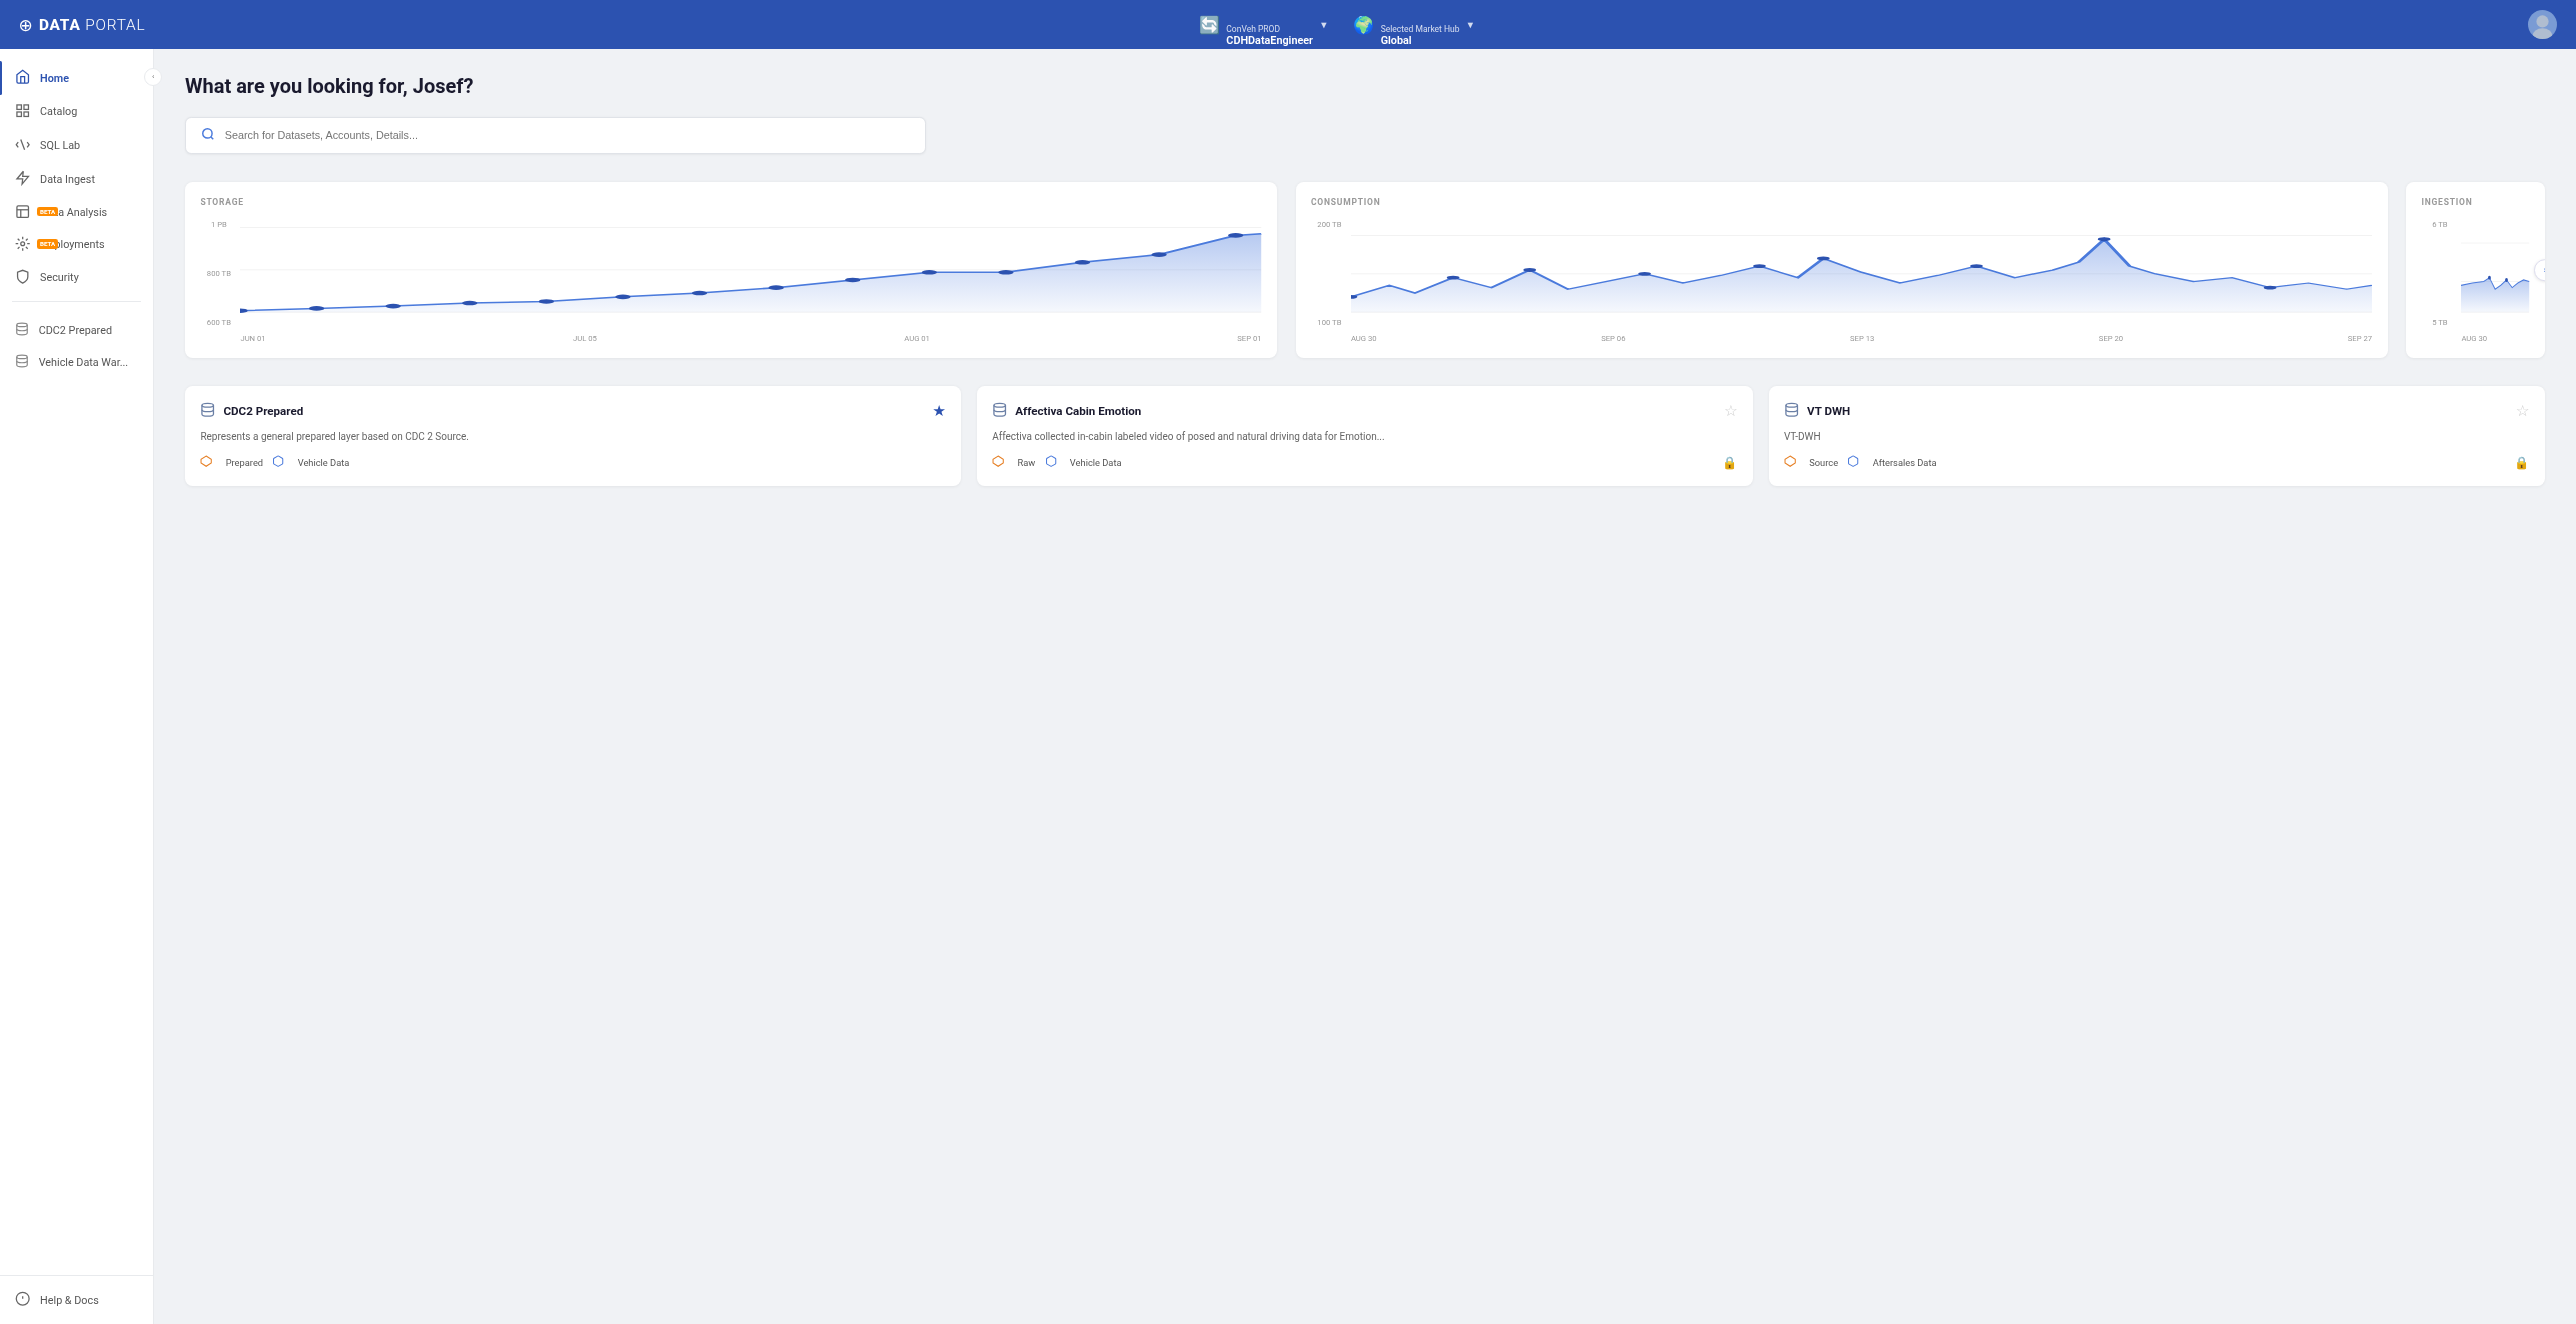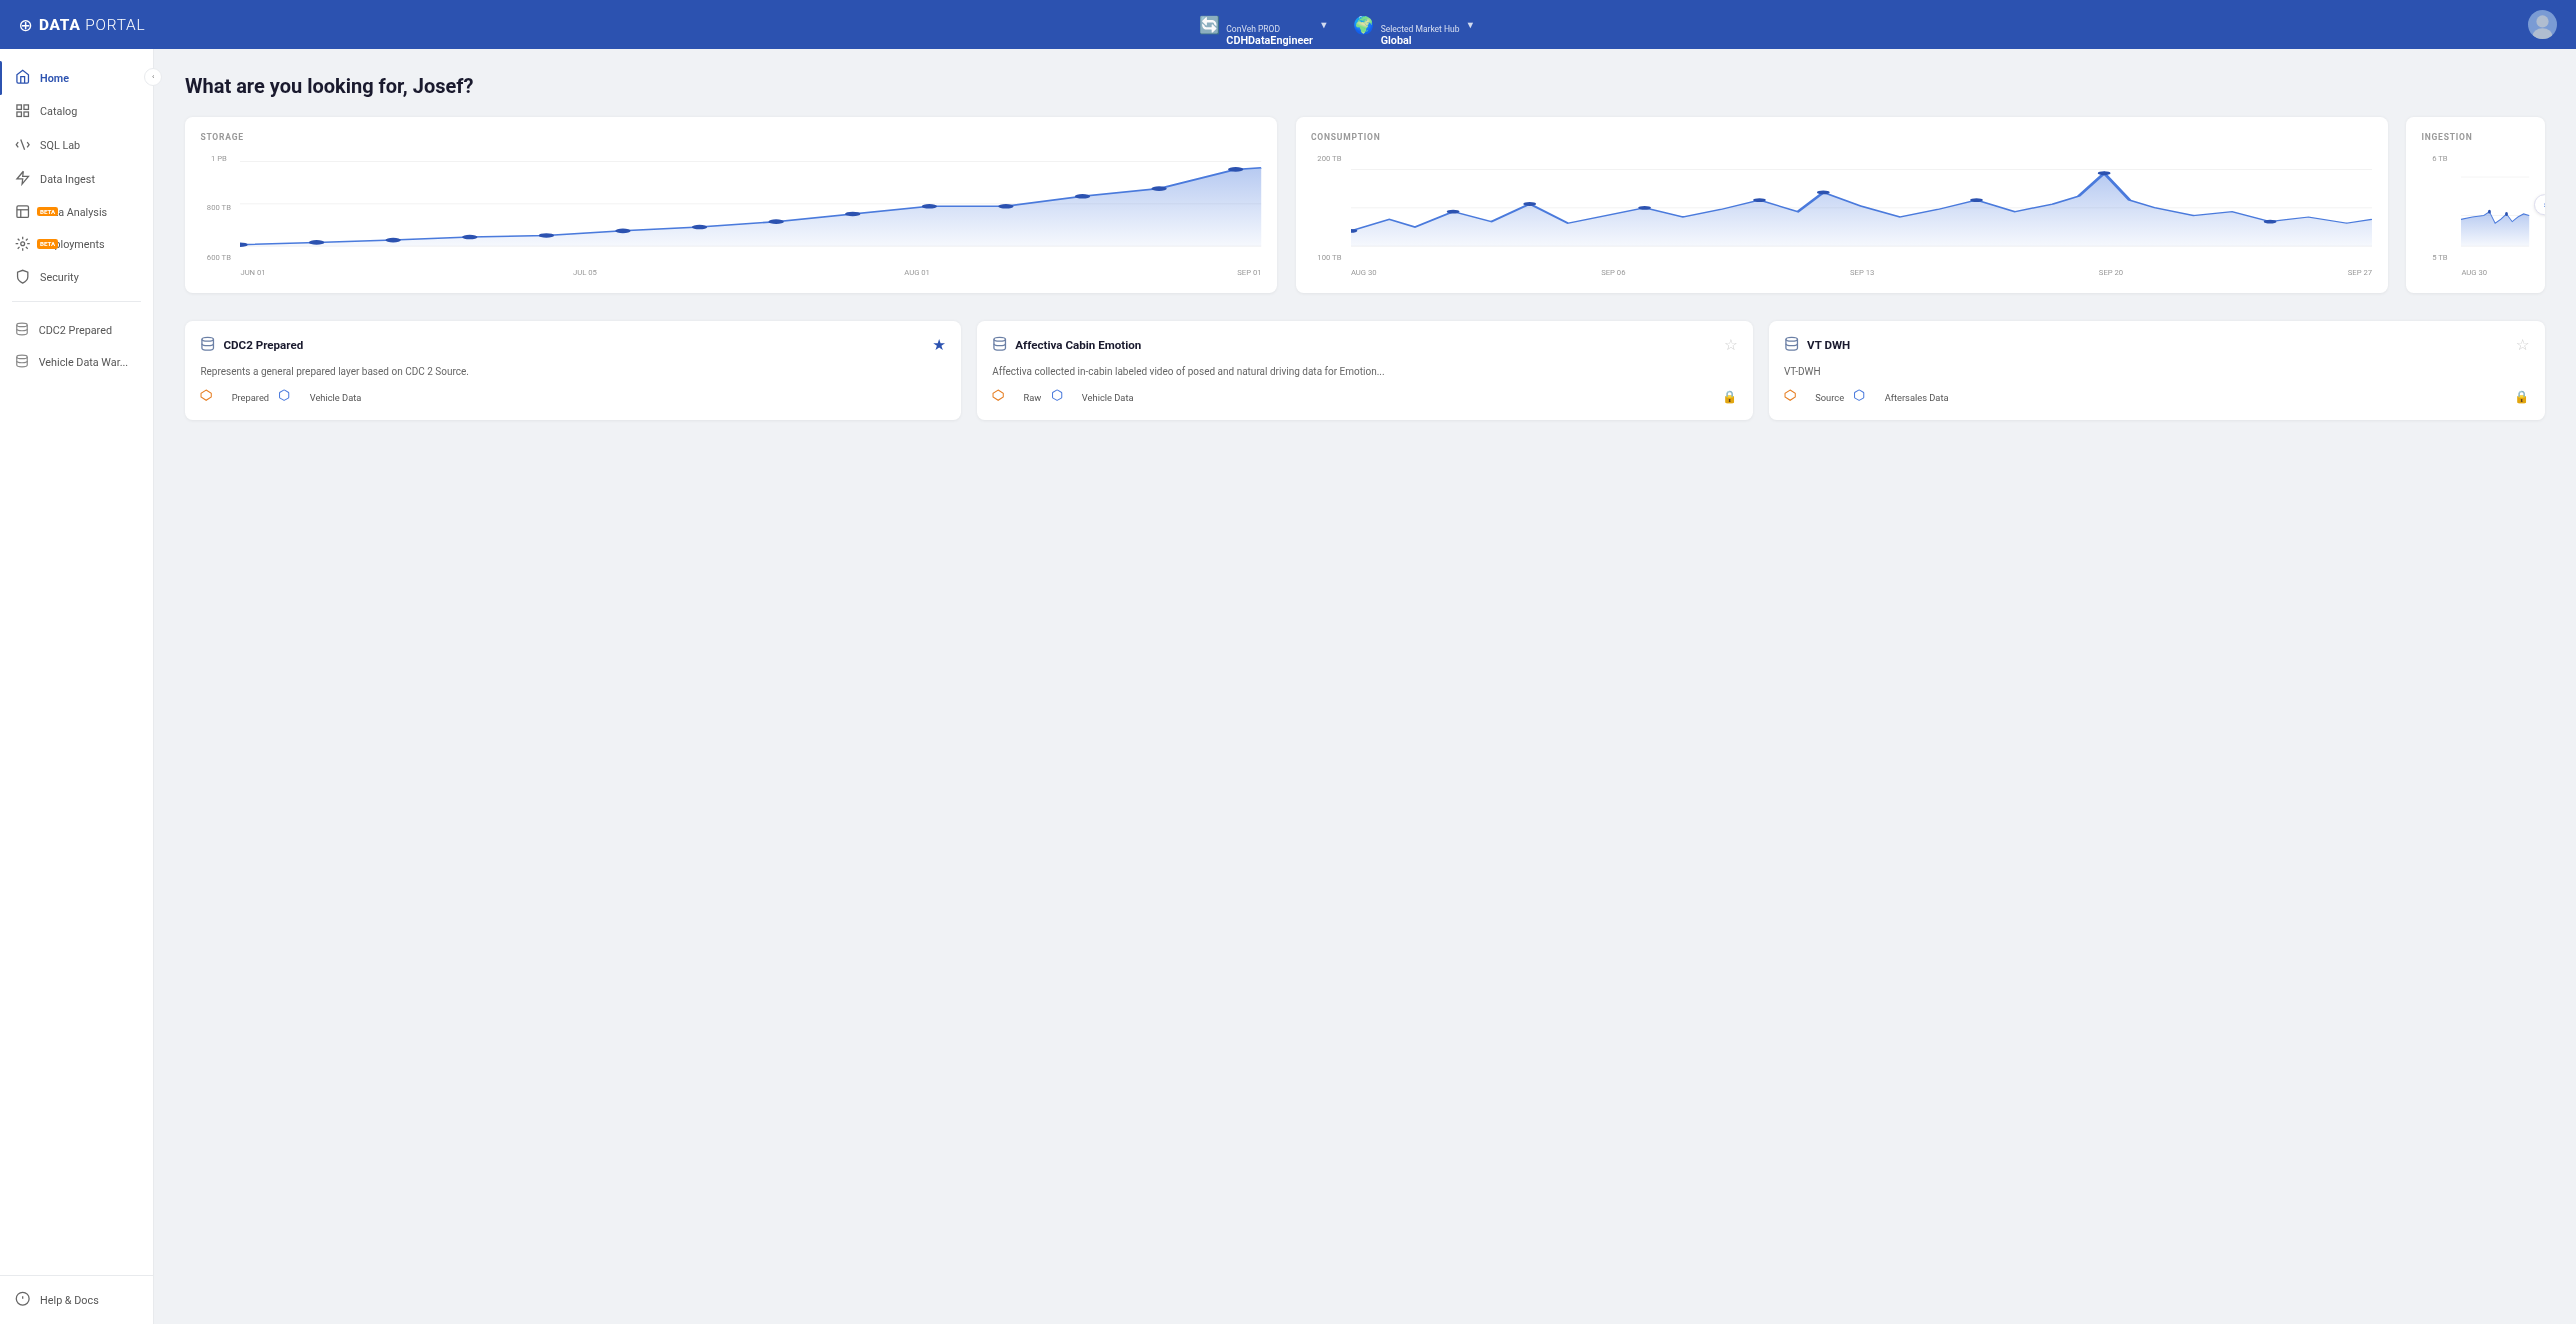--- a/index.html
+++ b/index.html
@@ -310,21 +310,21 @@
     }
     .dataset-tags {
       display: flex;
       gap: 9.3px;
       flex-wrap: wrap;
       align-items: center;
     }
     .tag {
       display: flex;
       align-items: center;
-      gap: 19px;
+      gap: 13px;
       font-size: 9.3px;
       color: #555;
     }
     .tag-icon { font-size: 10.8px; }
     .lock-icon { color: #bbb; font-size: 12.3px; margin-left: auto; }
 
     
     .chart-svg {
       width: 100%;
       height: 100%;
@@ -487,20 +487,29 @@
         </svg>
       </span>
       <span>Help &amp; Docs</span>
     </div>
   </div>
 </aside>
 
 <main class="main">
   <h1 class="page-title">What are you looking for, Josef?</h1>
 
+  <div class="search-bar">
+    <span class="search-icon">
+      <svg width="14" height="14" viewBox="0 0 24 24" fill="none" stroke="#4a7adc" stroke-width="2.5">
+        <circle cx="11" cy="11" r="8"></circle>
+        <line x1="21" y1="21" x2="16.65" y2="16.65"></line>
+      </svg>
+    </span>
+    <input type="text" placeholder="Search for Datasets, Accounts, Details..." style="">
+  </div>
 
   <div class="charts-section">
 
     <div class="chart-card">
       <div class="chart-title">STORAGE</div>
       <div class="chart-area">
         <div class="chart-labels-y">
           <span>1 PB</span>
           <span>800 TB</span>
           <span>600 TB</span>

